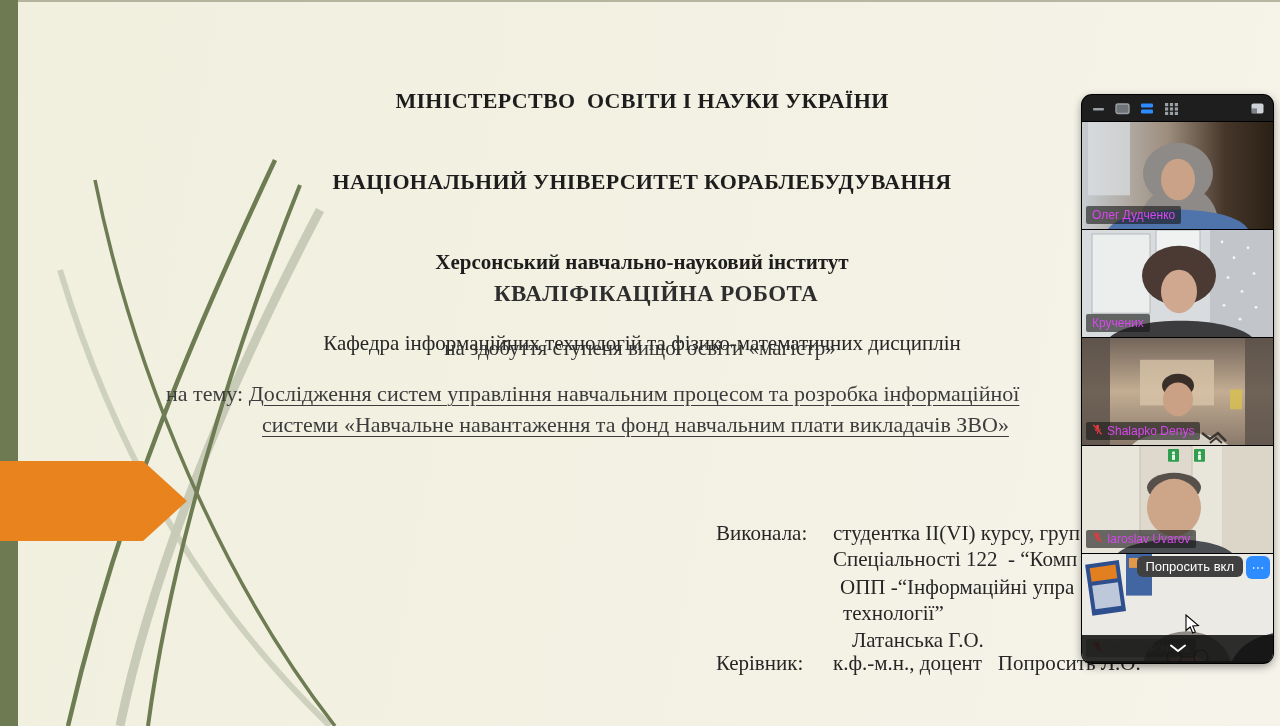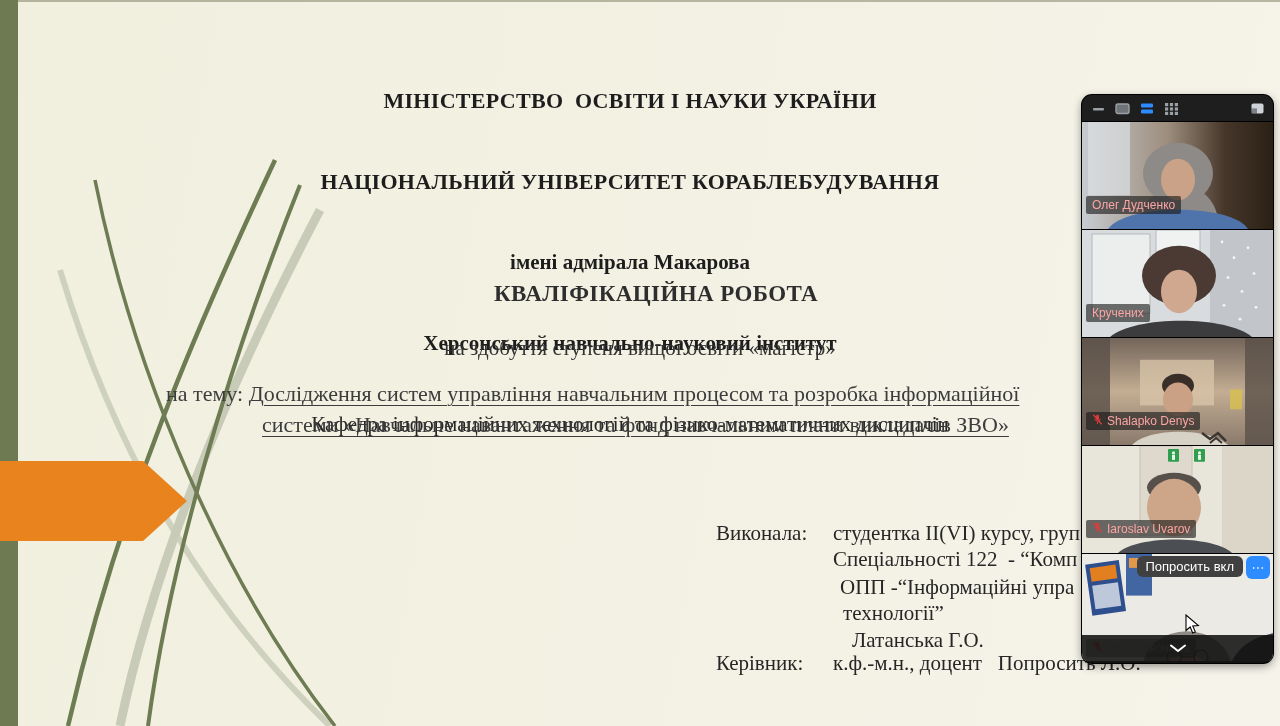--- a/index.html
+++ b/index.html
@@ -8,21 +8,21 @@
 
   
   .slide{position:absolute;inset:0;background:linear-gradient(100deg,#f1efde 0%,#f3f1e3 55%,#f6f4ea 100%);}
   .top-edge{position:absolute;left:0;top:0;width:1280px;height:2px;background:#83836a;opacity:.55;}
   .left-strip{position:absolute;left:0;top:0;width:18px;height:726px;background:#6d7a52;}
   .grass{position:absolute;left:0;top:140px;width:360px;height:586px;}
   .arrow{position:absolute;left:0;top:461px;width:187px;height:80px;background:#e8831d;
          clip-path:polygon(0 0,76.5% 0,100% 50%,76.5% 100%,0 100%);}
 
   .txt{position:absolute;white-space:pre-wrap;color:#222;}
-  .hdr{left:0;top:33px;width:1260px;text-align:center;line-height:27px;color:#1d1d1d;}
+  .hdr{left:0;top:33px;width:1260px;text-align:center;line-height:27px;color:#1d1d1d;padding-left:12px;}
   .hdr .h-big{font-size:22px;font-weight:bold;letter-spacing:.3px;}
   .hdr .h-mid{font-size:21px;font-weight:bold;}
   .hdr .h-reg{font-size:21px;font-weight:normal;color:#262626;}
 
   .title{left:16px;top:281px;width:1280px;text-align:center;font-size:23px;font-weight:bold;color:#2e2e2e;letter-spacing:.4px;}
   .subtitle{left:0;top:336px;width:1280px;text-align:center;font-size:21px;color:#333;}
 
   .topic{font-size:22px;color:#3c3c3c;}
   .topic1{left:166px;top:381px;}
   .topic2{left:262px;top:412px;}
@@ -34,22 +34,22 @@
   .panel{position:absolute;left:1082px;top:95px;width:191px;height:568px;background:#141414;
          border-radius:10px;overflow:hidden;box-shadow:0 0 0 1px #000,0 3px 10px rgba(0,0,0,.45);}
   .toolbar{height:26px;background:#1e1e1e;display:flex;align-items:center;padding:0 8px 0 10px;gap:10px;}
   .tb-right{margin-left:auto;}
   .tb-ic{display:flex;align-items:center;}
 
   .tile{position:relative;width:191px;height:108px;border-top:1px solid #000;overflow:hidden;box-sizing:border-box;}
   .tile svg.scene{position:absolute;inset:0;width:100%;height:100%;}
   .tile.active{box-shadow:inset 0 0 0 2px #9db04c;}
 
-  .badge{position:absolute;left:4px;bottom:15px;display:flex;align-items:center;gap:4px;
-         background:rgba(25,25,25,.62);color:#fca5a5;font:12px "Liberation Sans",sans-serif;
+  .badge{position:absolute;left:4px;bottom:5px;display:flex;align-items:center;gap:4px;
+         background:rgba(25,25,25,.62);color:#d946ef;font:12px "Liberation Sans",sans-serif;
          padding:2px 6px;border-radius:2px;line-height:14px;}
   .badge.dim{color:#9b9b9b;background:rgba(25,25,25,.35);bottom:4px;}
 
   .ask-btn{position:absolute;top:2px;right:30px;background:#404040;color:#fff;border:none;border-radius:6px;
            font:13px "Liberation Sans",sans-serif;padding:3px 9px;cursor:pointer;}
   .more-btn{position:absolute;top:2px;right:3px;width:24px;height:23px;background:#2d8cff;color:#fff;border:none;
             border-radius:6px;font:13px "Liberation Sans",sans-serif;cursor:pointer;padding:0;}
   .bottom-bar{position:absolute;left:0;right:0;bottom:0;height:26px;background:rgba(18,18,18,.88);
               display:flex;align-items:center;justify-content:center;}
   .cursor{position:absolute;left:103px;top:60px;}
@@ -69,21 +69,20 @@
       <path d="M275,20 C200,180 120,360 68,586" stroke="#6e7c53" stroke-width="4.5"></path>
       <path d="M300,45 C230,220 170,420 148,586" stroke="#6e7c53" stroke-width="4"></path>
       <path d="M95,40 C135,240 225,445 335,586" stroke="#6e7c53" stroke-width="3.5"></path>
     </svg>
 
     <div class="arrow"></div>
 
     <div class="txt hdr">
       <div class="h-big">МІНІСТЕРСТВО  ОСВІТИ І НАУКИ УКРАЇНИ</div>
       <div class="h-big">НАЦІОНАЛЬНИЙ УНІВЕРСИТЕТ КОРАБЛЕБУДУВАННЯ</div>
-      <div class="h-mid">імені адмірала Макарова</div>
       <div class="h-mid">Херсонський навчально-науковий інститут</div>
       <div class="h-reg">Кафедра інформаційних технологій та фізико-математичних дисциплін</div>
     </div>
 
     <div class="txt title">КВАЛІФІКАЦІЙНА РОБОТА</div>
     <div class="txt subtitle">на здобуття ступеня вищої освіти «магістр»</div>
 
     <div class="txt topic topic1"><span>на тему: </span><span class="und">Дослідження систем управління навчальним процесом та розробка інформаційної</span></div>
     <div class="txt topic topic2 und">системи «Навчальне навантаження та фонд навчальним плати викладачів ЗВО»</div>
 

